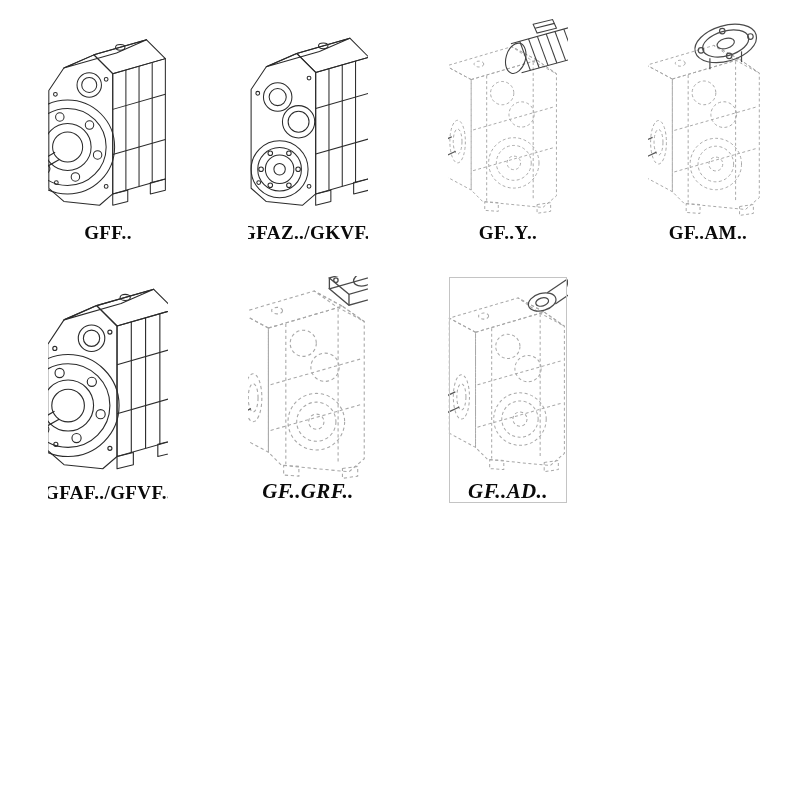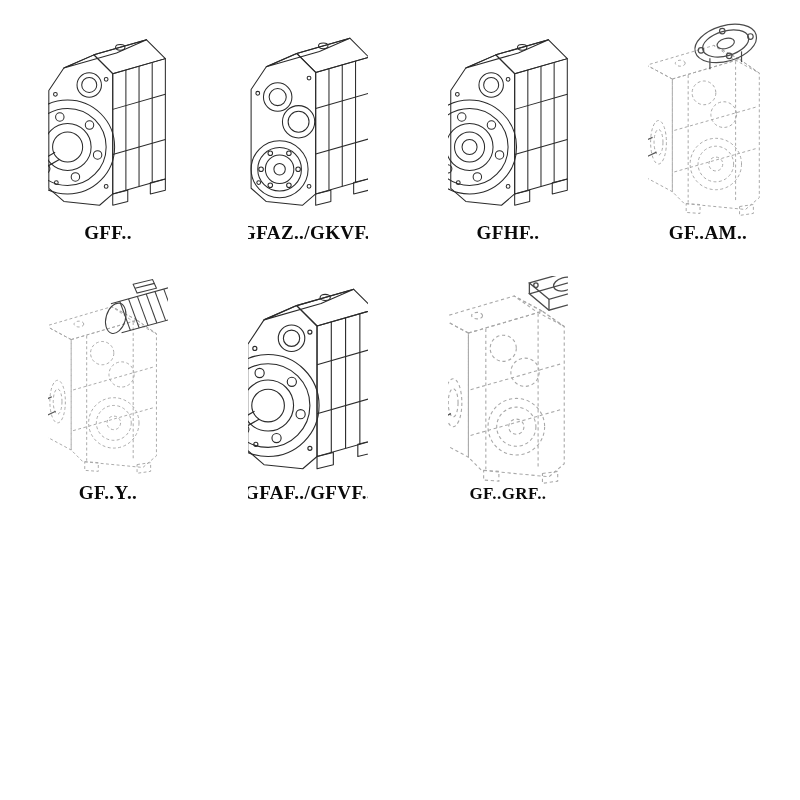--- a/index.html
+++ b/index.html
@@ -3,21 +3,21 @@
 <meta charset="utf-8">
 <style>
   html,body{margin:0;padding:0;background:#ffffff;}
   body{width:800px;height:800px;overflow:hidden;font-family:"Liberation Serif",serif;}
   .sheet{width:800px;height:800px;display:grid;grid-template-columns:repeat(4,200px);grid-template-rows:260px 260px 280px;background:#ffffff;margin-left:8px;}
   .cell{display:flex;flex-direction:column;align-items:center;justify-content:flex-end;overflow:hidden;}
   .art{width:198px;height:218px;flex:0 0 auto;}
   .cell.tall .art{height:232px;}
   .art svg{display:block;width:100%;height:100%;}
   .label{height:36px;display:flex;align-items:center;justify-content:center;font-weight:700;font-size:19px;letter-spacing:.4px;color:#0a0a0a;white-space:nowrap;}
-  .label-lg .label{font-size:17px;}
+  .label-lg .label{font-size:21px;font-style:italic;}
   .boxed{outline:1px solid #c4c4c4;outline-offset:-2px;}
   .defs-holder{position:absolute;width:0;height:0;overflow:hidden;}
 </style>
 </head>
 <body>
 
 <div class="defs-holder">
 <svg width="0" height="0" aria-hidden="true">
   <defs>
 
@@ -217,62 +217,62 @@
   <figure class="cell">
     <div class="art">
       <svg viewBox="0 0 200 225">
           <use href="#gb-hub" transform="translate(6,2) scale(0.98)"></use>
         </svg>
     </div>
     <figcaption class="label">GFAZ../GKVF..</figcaption>
   </figure>
 
 
-  <figure class="cell">
-    <div class="art">
-      <svg viewBox="0 0 200 225">
-          <use href="#gb-flange-hollow" transform="translate(6,4) scale(0.97)"></use>
-        </svg>
-    </div>
-    <figcaption class="label">GFHF..</figcaption>
-  </figure>
-
-
+
+
+
+  <figure class="cell">
+    <div class="art">
+      <svg viewBox="0 0 200 225">
+          <use href="#gb-ph-motor" transform="translate(2,6)"></use>
+        </svg>
+    </div>
+    <figcaption class="label">GF..Y..</figcaption>
+  </figure>
 
   <figure class="cell">
     <div class="art">
       <svg viewBox="0 0 200 225">
           <use href="#gb-ph-am" transform="translate(2,4) scale(1.02)"></use>
         </svg>
     </div>
     <figcaption class="label">GF..AM..</figcaption>
   </figure>
 
-  <figure class="cell">
-    <div class="art">
-      <svg viewBox="0 0 200 225">
-          <use href="#gb-ph-motor" transform="translate(2,6)"></use>
-        </svg>
-    </div>
-    <figcaption class="label">GF..Y..</figcaption>
-  </figure>
-
   <figure class="cell tall">
     <div class="art">
       <svg viewBox="0 0 200 225">
           <use href="#gb-flange-shaft" transform="translate(2,0) scale(1.03)"></use>
         </svg>
     </div>
     <figcaption class="label">GFAF../GFVF..</figcaption>
   </figure>
 
 
   <figure class="cell tall label-lg">
     <div class="art">
       <svg viewBox="0 0 200 225">
           <use href="#gb-ph-grf" transform="translate(-6,-2) scale(1.1)"></use>
         </svg>
     </div>
     <figcaption class="label">GF..GRF..</figcaption>
   </figure>
 
+  <figure class="cell tall label-lg boxed">
+    <div class="art">
+      <svg viewBox="0 0 200 225">
+          <use href="#gb-ph-ad" transform="translate(6,8) scale(1.02)"></use>
+        </svg>
+    </div>
+    <figcaption class="label">GF..AD..</figcaption>
+  </figure>
 
 </main>
 
 </body></html>

